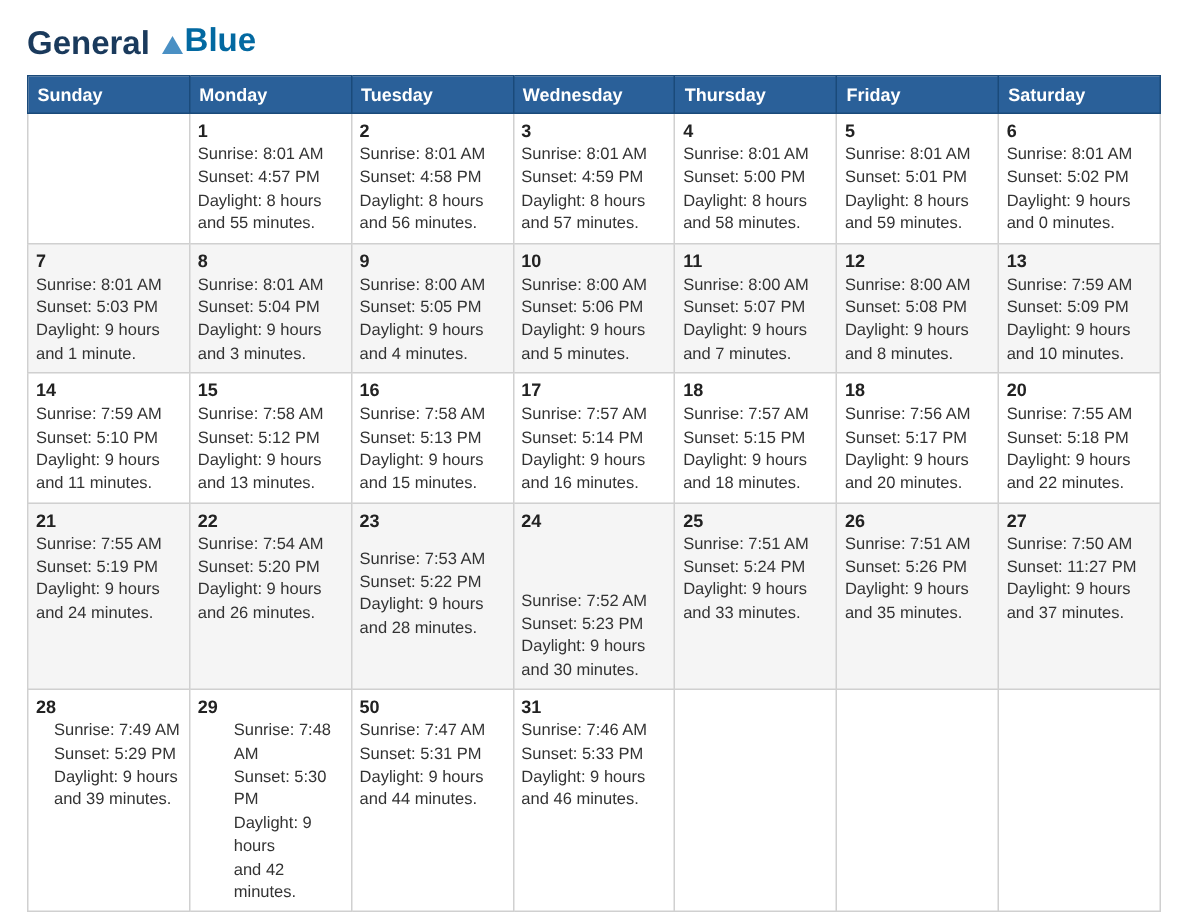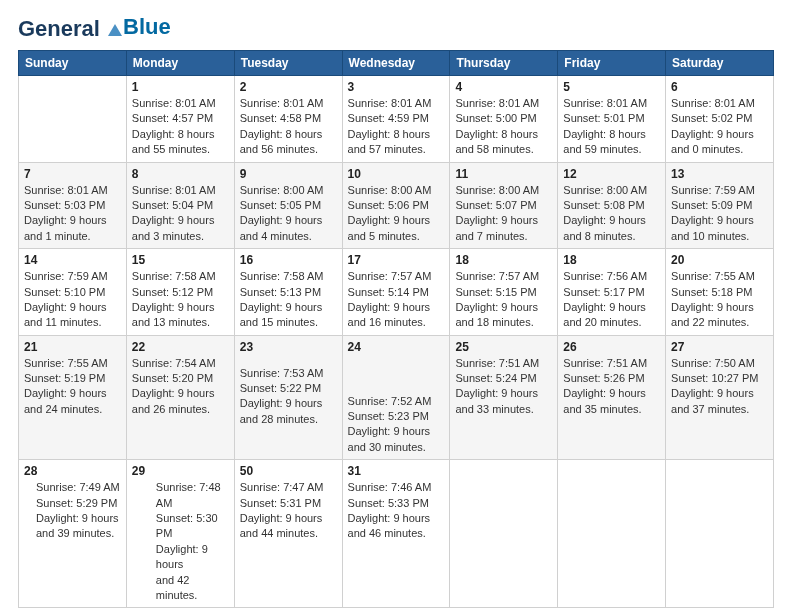--- a/index.html
+++ b/index.html
@@ -312,21 +312,21 @@
           <td>
             <span class="day-number">26</span>
             <div class="day-info" style="white-space: pre-line;">Sunrise: 7:51 AM
 Sunset: 5:26 PM
 Daylight: 9 hours
 and 35 minutes.</div>
           </td>
           <td>
             <span class="day-number">27</span>
             <div class="day-info" style="white-space: pre-line;">Sunrise: 7:50 AM
-Sunset: 10:27 PM
+Sunset: 11:27 PM
 Daylight: 9 hours
 and 37 minutes.</div>
           </td>
         </tr>
         <tr>
           <td>
             <span class="day-number">28</span>
             <div class="day-info" style="white-space: pre-line; margin-left: 12px;">Sunrise: 7:49 AM
 Sunset: 5:29 PM
 Daylight: 9 hours

